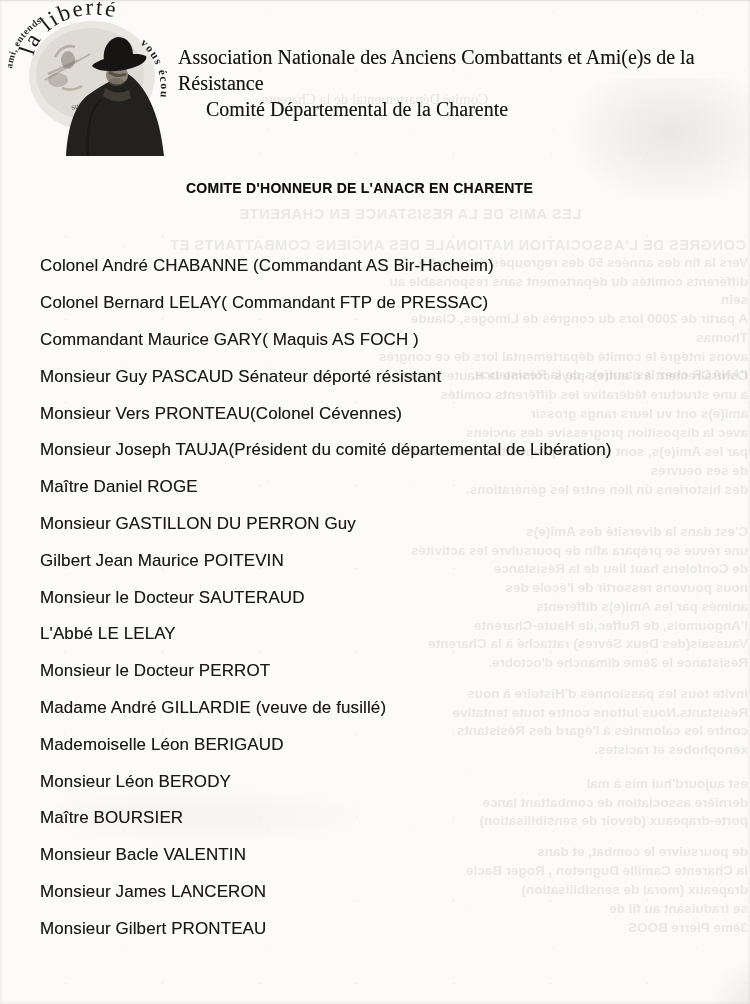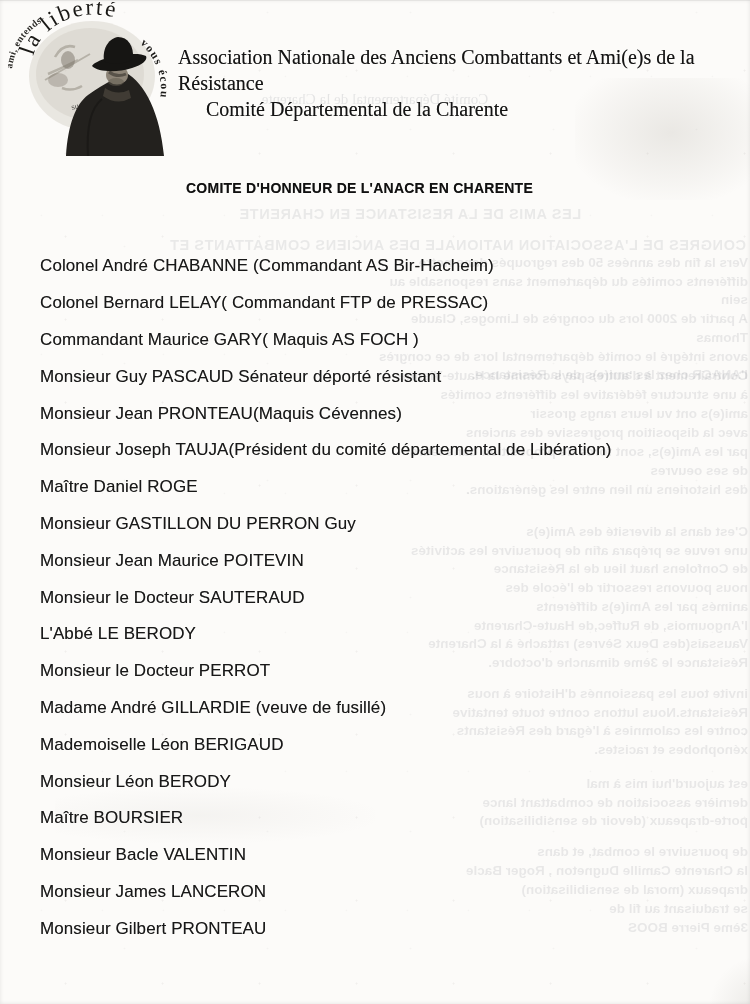--- a/index.html
+++ b/index.html
@@ -144,27 +144,27 @@
     <div class="l2">Comité Départemental de la Charente</div>
   </div>
 
   <div class="title scan-ink">COMITE D'HONNEUR DE L'ANACR EN CHARENTE</div>
 
   <div class="list">
     <div class="item scan-ink">Colonel André CHABANNE  (Commandant AS Bir-Hacheim)</div>
     <div class="item scan-ink">Colonel Bernard LELAY( Commandant FTP de PRESSAC)</div>
     <div class="item scan-ink">Commandant Maurice GARY( Maquis AS FOCH )</div>
     <div class="item scan-ink">Monsieur Guy PASCAUD Sénateur déporté résistant</div>
-    <div class="item scan-ink">Monsieur Jean PRONTEAU(Maquis Cévennes)</div>
+    <div class="item scan-ink">Monsieur Vers PRONTEAU(Colonel Cévennes)</div>
     <div class="item scan-ink">Monsieur Joseph TAUJA(Président du comité départemental de Libération)</div>
     <div class="item scan-ink">Maître Daniel ROGE</div>
     <div class="item scan-ink">Monsieur GASTILLON DU PERRON Guy</div>
-    <div class="item scan-ink">Monsieur Jean Maurice POITEVIN</div>
+    <div class="item scan-ink">Gilbert Jean Maurice POITEVIN</div>
     <div class="item scan-ink">Monsieur le Docteur SAUTERAUD</div>
-    <div class="item scan-ink">L'Abbé LE BERODY</div>
+    <div class="item scan-ink">L'Abbé LE LELAY</div>
     <div class="item scan-ink">Monsieur le Docteur PERROT</div>
     <div class="item scan-ink">Madame André GILLARDIE (veuve de fusillé)</div>
     <div class="item scan-ink">Mademoiselle Léon BERIGAUD</div>
     <div class="item scan-ink">Monsieur Léon BERODY</div>
     <div class="item scan-ink">Maître BOURSIER</div>
     <div class="item scan-ink">Monsieur Bacle VALENTIN</div>
     <div class="item scan-ink">Monsieur James LANCERON</div>
     <div class="item scan-ink">Monsieur Gilbert PRONTEAU</div>
   </div>
 

